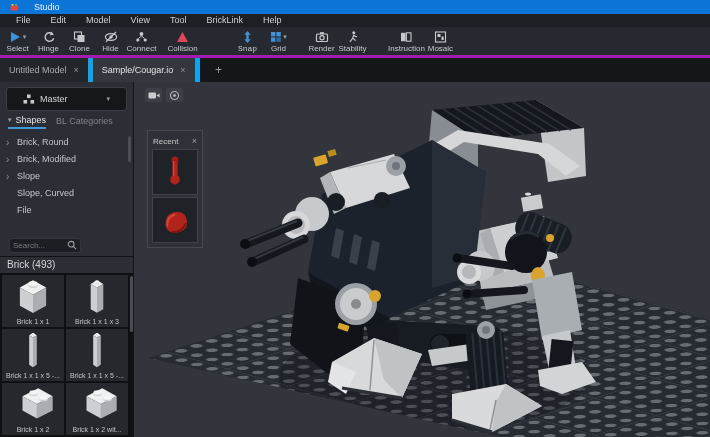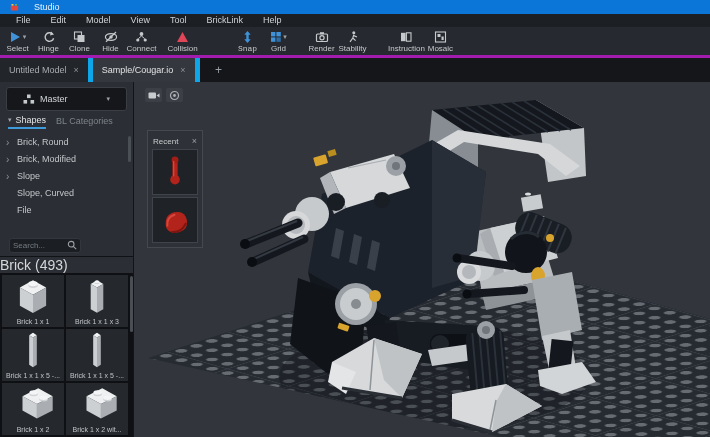--- a/index.html
+++ b/index.html
@@ -48,21 +48,21 @@
   .cat-list { height:104px; padding-top:2px; position:relative; }
   .cat-item { height:17px; line-height:17px; font-size:9px; color:#c3c7ca; padding-left:17px; position:relative; white-space:nowrap; }
   .cat-item .chev { position:absolute; left:6px; top:0; color:#8a9096; font-size:10px; font-style:normal; }
   .vscroll { position:absolute; width:3px; border-radius:2px; background:#4a4e55; }
   .search-row { height:22px; display:flex; align-items:center; padding:0 9px; gap:21px; }
   .search-box { width:72px; height:15px; background:#1b1e23; border:1px solid #33363c; border-radius:3px; display:flex; align-items:center; padding:0 3px; }
   .search-box input { flex:1; min-width:0; background:transparent; border:none; outline:none; color:#c3c7ca; font-size:8px; font-family:"Liberation Sans", sans-serif; }
   .search-box input::placeholder { color:#767c83; }
   .swatch { width:12px; height:12px; background:#ffffff; border-radius:2px; }
   .divider { height:1px; background:#101215; }
-  .parts-header { height:16px; line-height:16px; font-size:14px; color:#d6d8da; }
+  .parts-header { height:16px; line-height:16px; font-size:10px; color:#d6d8da; padding-left:7px; }
   .parts-grid { flex:1; background:#0e1013; padding:2px; display:grid; grid-template-columns:62px 62px; grid-auto-rows:52px; gap:2px; position:relative; }
   .pcell { background:#25282c; display:flex; flex-direction:column; align-items:center; justify-content:flex-end; overflow:hidden; }
   .pcell svg { flex:1; }
   .plabel { font-size:7px; color:#c0c3c7; line-height:9px; padding-bottom:1px; white-space:nowrap; max-width:60px; overflow:hidden; }
 
   
   .viewport { flex:1; position:relative; background:#32363c; overflow:hidden; }
   .scene { position:absolute; inset:0; }
   .vbtns { position:absolute; left:11px; top:6px; display:flex; gap:4px; z-index:3; }
   .vbtn { width:17px; height:14px; background:#3c4046; border-radius:2px; display:flex; align-items:center; justify-content:center; }

